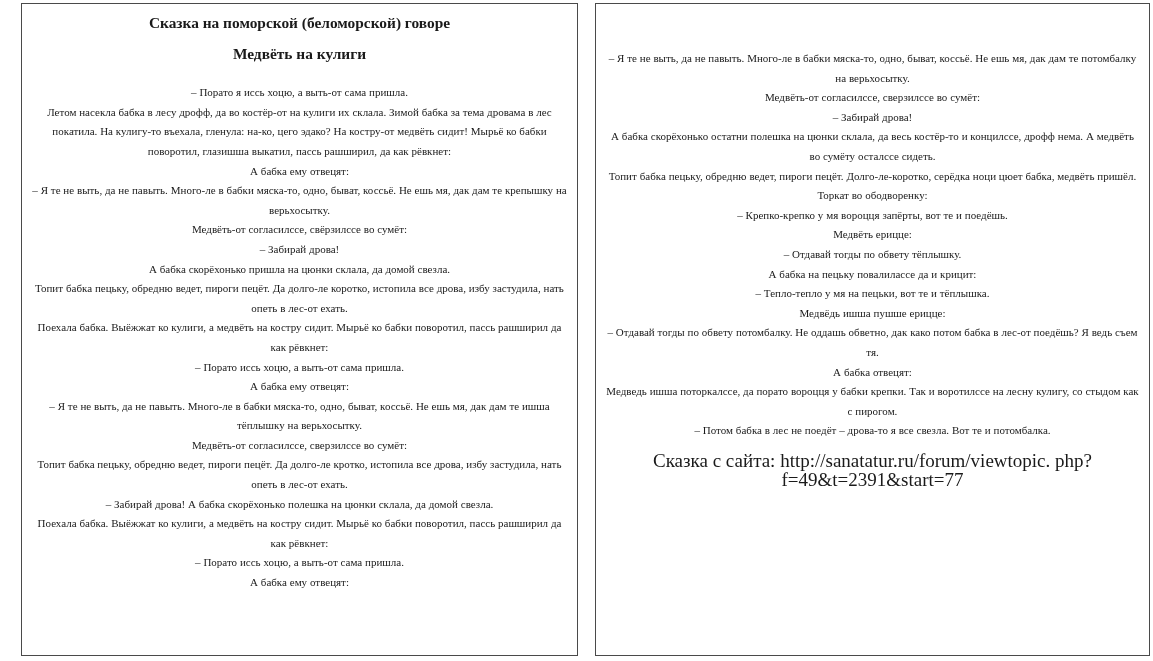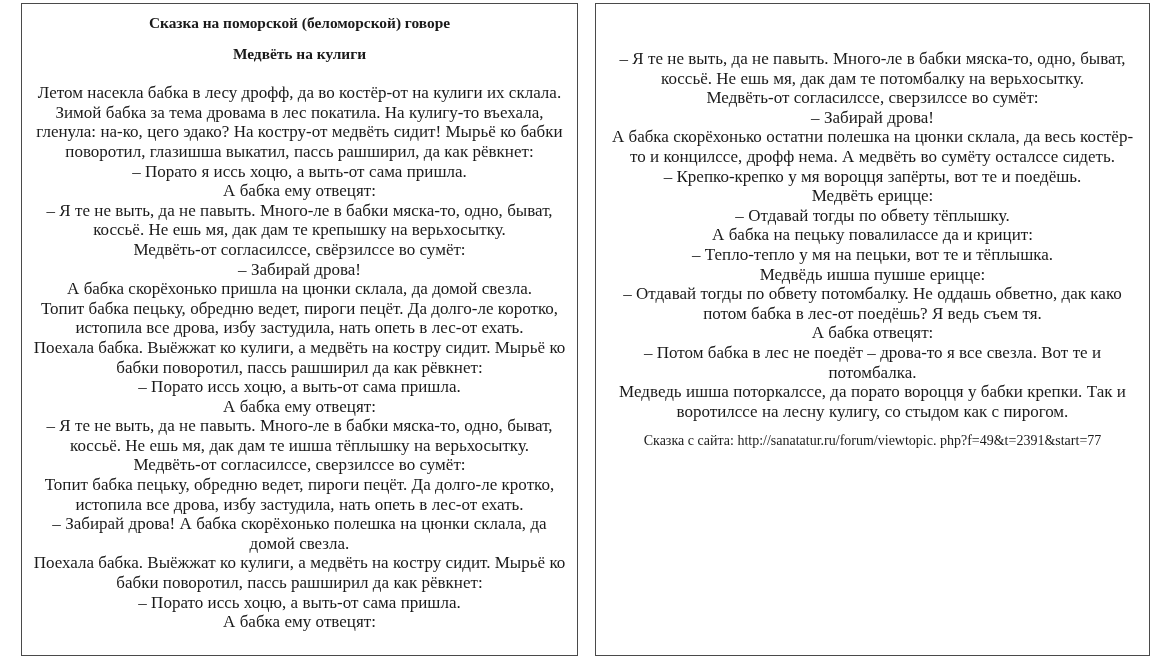--- a/index.html
+++ b/index.html
@@ -52,50 +52,50 @@
   }
   .heading-main {
     margin-top: 3px;
     margin-bottom: 11px;
   }
   .heading-sub {
     margin-bottom: 20px;
   }
   .para {
     text-align: center;
-    font-size: 17px;
+    font-size: 11px;
     line-height: 19.6px;
     margin: 0;
     padding: 0;
     text-indent: 0;
     word-spacing: 0.1px;
   }
   .spacer-top {
     height: 39px;
   }
   .source {
     text-align: center;
-    font-size: 14px;
+    font-size: 19px;
     line-height: 19.6px;
     margin: 0;
     padding: 0;
     margin-top: 10px;
   }
 </style>
 </head>
 <body>
 
 <div class="page">
 
   <div class="column column-left">
     <div class="inner">
       <div class="heading heading-main">Сказка на поморской (беломорской) говоре</div>
       <div class="heading heading-sub">Медвёть на кулиги</div>
+      <div class="para">– Порато я иссь хоцю, а выть-от сама пришла.</div>
       <div class="para">Летом насекла бабка в лесу дрофф, да во костёр-от на кулиги их склала. Зимой бабка за тема дровама в лес покатила. На кулигу-то въехала, гленула: на-ко, цего эдако? На костру-от медвёть сидит! Мырьё ко бабки поворотил, глазишша выкатил, пассь рашширил, да как рёвкнет:</div>
-      <div class="para">– Порато я иссь хоцю, а выть-от сама пришла.</div>
       <div class="para">А бабка ему отвецят:</div>
       <div class="para">– Я те не выть, да не павыть. Много-ле в бабки мяска-то, одно, быват, коссьё. Не ешь мя, дак дам те крепышку на верьхосытку.</div>
       <div class="para">Медвёть-от согласилссе, свёрзилссе во сумёт:</div>
       <div class="para">– Забирай дрова!</div>
       <div class="para">А бабка скорёхонько пришла на цюнки склала, да домой свезла.</div>
       <div class="para">Топит бабка пецьку, обредню ведет, пироги пецёт. Да долго-ле коротко, истопила все дрова, избу застудила, нать опеть в лес-от ехать.</div>
       <div class="para">Поехала бабка. Выёжжат ко кулиги, а медвёть на костру сидит. Мырьё ко бабки поворотил, пассь рашширил да как рёвкнет:</div>
       <div class="para">– Порато иссь хоцю, а выть-от сама пришла.</div>
       <div class="para">А бабка ему отвецят:</div>
       <div class="para">– Я те не выть, да не павыть. Много-ле в бабки мяска-то, одно, быват, коссьё. Не ешь мя, дак дам те ишша тёплышку на верьхосытку.</div>
@@ -108,27 +108,28 @@
     </div>
   </div>
 
   <div class="column column-right">
     <div class="inner">
       <div class="spacer-top"></div>
       <div class="para">– Я те не выть, да не павыть. Много-ле в бабки мяска-то, одно, быват, коссьё. Не ешь мя, дак дам те потомбалку на верьхосытку.</div>
       <div class="para">Медвёть-от согласилссе, сверзилссе во сумёт:</div>
       <div class="para">– Забирай дрова!</div>
       <div class="para">А бабка скорёхонько остатни полешка на цюнки склала, да весь костёр-то и концилссе, дрофф нема. А медвёть во сумёту осталссе сидеть.</div>
+      <div class="para">Топит бабка пецьку, обредню ведет, пироги пецёт. Долго-ле-коротко, серёдка ноци цюет бабка, медвёть пришёл. Торкат во ободворенку:</div>
       <div class="para">– Крепко-крепко у мя вороцця запёрты, вот те и поедёшь.</div>
       <div class="para">Медвёть ерицце:</div>
       <div class="para">– Отдавай тогды по обвету тёплышку.</div>
       <div class="para">А бабка на пецьку повалилассе да и крицит:</div>
       <div class="para">– Тепло-тепло у мя на пецьки, вот те и тёплышка.</div>
       <div class="para">Медвёдь ишша пушше ерицце:</div>
       <div class="para">– Отдавай тогды по обвету потомбалку. Не оддашь обветно, дак како потом бабка в лес-от поедёшь? Я ведь съем тя.</div>
       <div class="para">А бабка отвецят:</div>
+      <div class="para">Медведь ишша поторкалссе, да порато вороцця у бабки крепки. Так и воротилссе на лесну кулигу, со стыдом как с пирогом.</div>
       <div class="para">– Потом бабка в лес не поедёт – дрова-то я все свезла. Вот те и потомбалка.</div>
-      <div class="para">Медведь ишша поторкалссе, да порато вороцця у бабки крепки. Так и воротилссе на лесну кулигу, со стыдом как с пирогом.</div>
       <div class="source">Сказка с сайта: http://sanatatur.ru/forum/viewtopic. php?f=49&amp;t=2391&amp;start=77</div>
     </div>
   </div>
 
 </div>
 
 </body></html>

